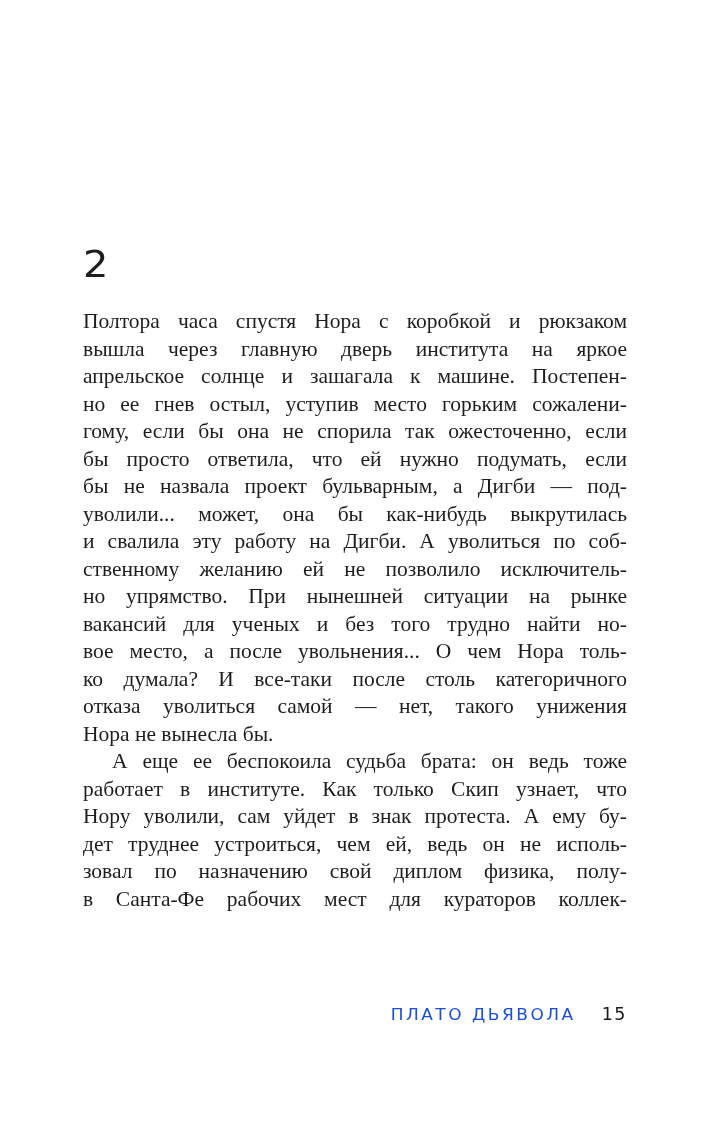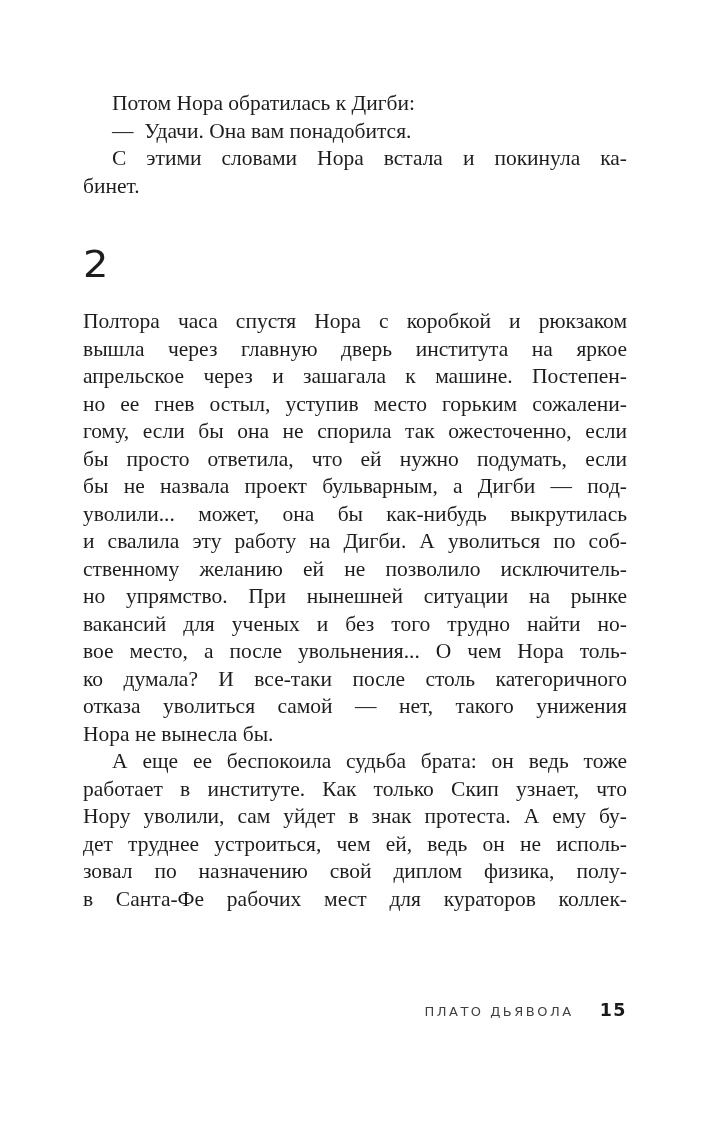--- a/index.html
+++ b/index.html
@@ -51,51 +51,45 @@
   .footer {
     position: absolute;
     top: 993px;
     right: 82px;
     display: flex;
     align-items: baseline;
     gap: 26px;
     font-family: "DejaVu Sans", sans-serif;
   }
   .running-title {
-    font-size: 13px;
+    font-size: 17px;
     letter-spacing: 2.5px;
-    color: #404040;
+    color: #1d4ed8;
     transform: scaleY(0.95);
     margin-top: 11px;
   }
   .page-number {
     font-size: 17.5px;
-    font-weight: 700;
+    font-weight: 400;
     letter-spacing: 1.5px;
     color: #1a1a1a;
   }
 </style>
 </head>
 <body>
 
 <div class="page">
 
-  <div class="text-col" id="intro-block">
-      <div class="line indent">Потом Нора обратилась к Дигби:</div>
-      <div class="line indent">—&nbsp; Удачи. Она вам понадобится.</div>
-      <div class="line justify indent">С этими словами Нора встала и покинула ка-</div>
-      <div class="line">бинет.</div>
-    </div>
 
   <div id="chapter-number">2</div>
 
   <div class="text-col" id="body-block">
       <div class="line justify">Полтора часа спустя Нора с коробкой и рюкзаком</div>
       <div class="line justify">вышла через главную дверь института на яркое</div>
-      <div class="line justify">апрельское через и зашагала к машине. Постепен-</div>
+      <div class="line justify">апрельское солнце и зашагала к машине. Постепен-</div>
       <div class="line justify">но ее гнев остыл, уступив место горьким сожалени-</div>
       <div class="line justify">гому, если бы она не спорила так ожесточенно, если</div>
       <div class="line justify">бы просто ответила, что ей нужно подумать, если</div>
       <div class="line justify">бы не назвала проект бульварным, а Дигби — под-</div>
       <div class="line justify">уволили... может, она бы как-нибудь выкрутилась</div>
       <div class="line justify">и свалила эту работу на Дигби. А уволиться по соб-</div>
       <div class="line justify">ственному желанию ей не позволило исключитель-</div>
       <div class="line justify">но упрямство. При нынешней ситуации на рынке</div>
       <div class="line justify">вакансий для ученых и без того трудно найти но-</div>
       <div class="line justify">вое место, а после увольнения... О чем Нора толь-</div>

